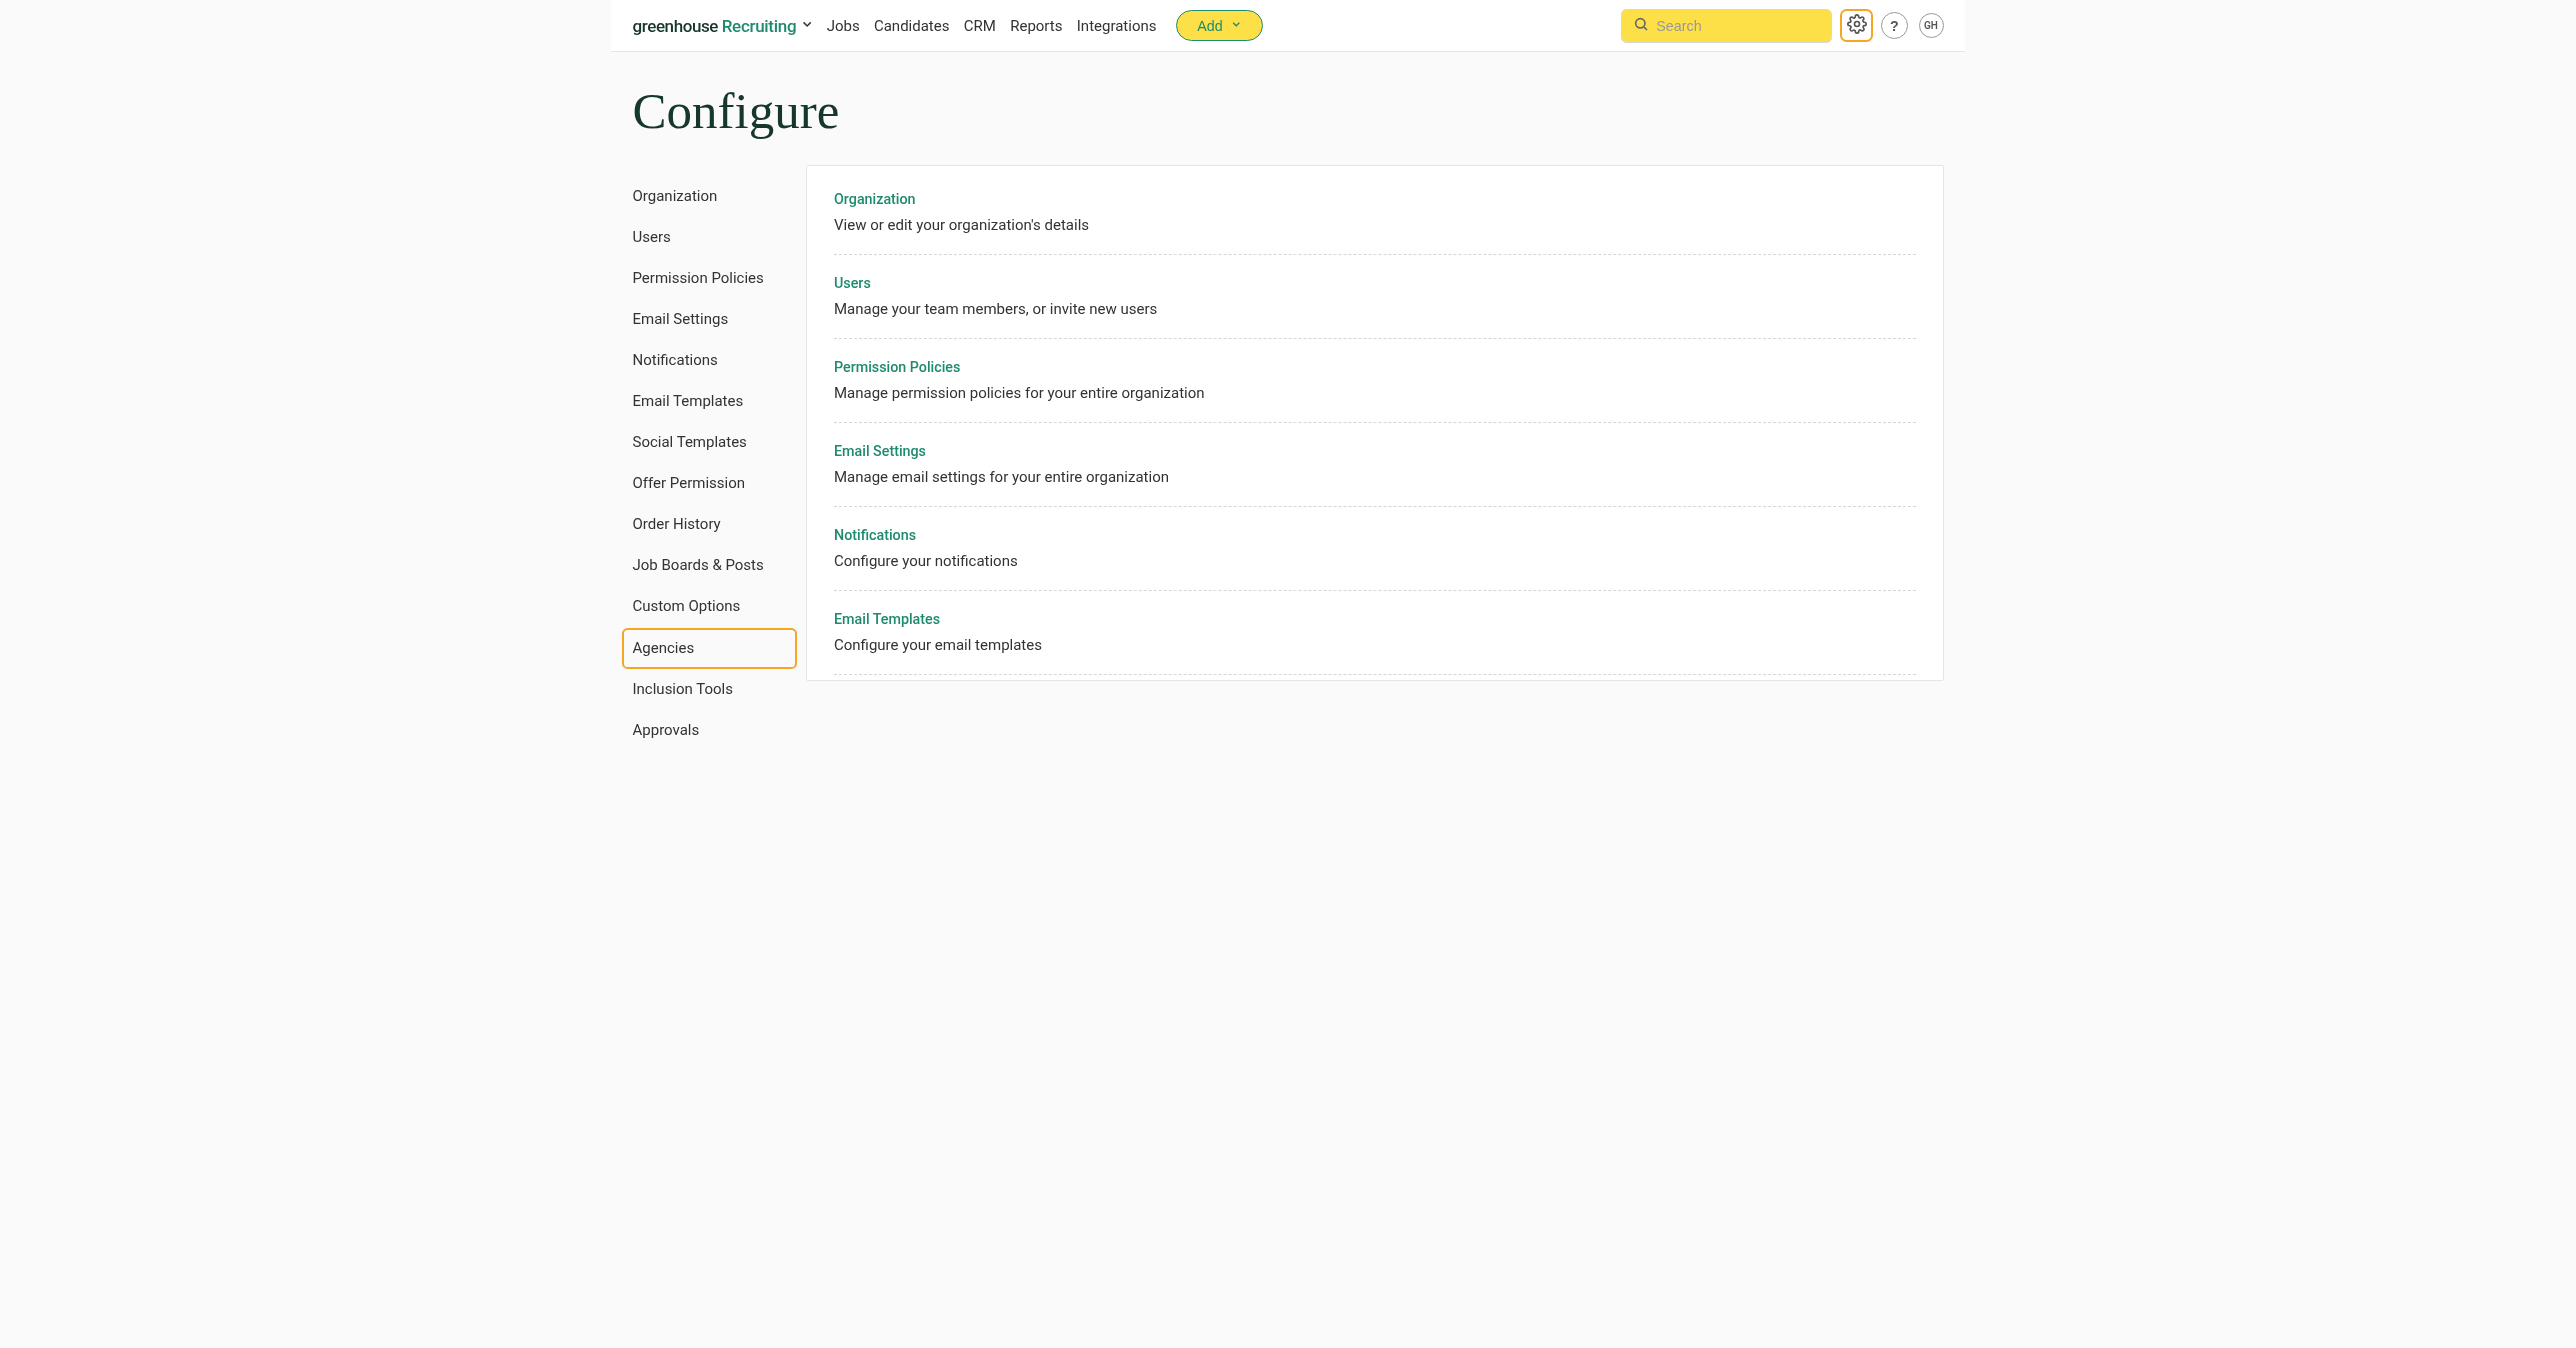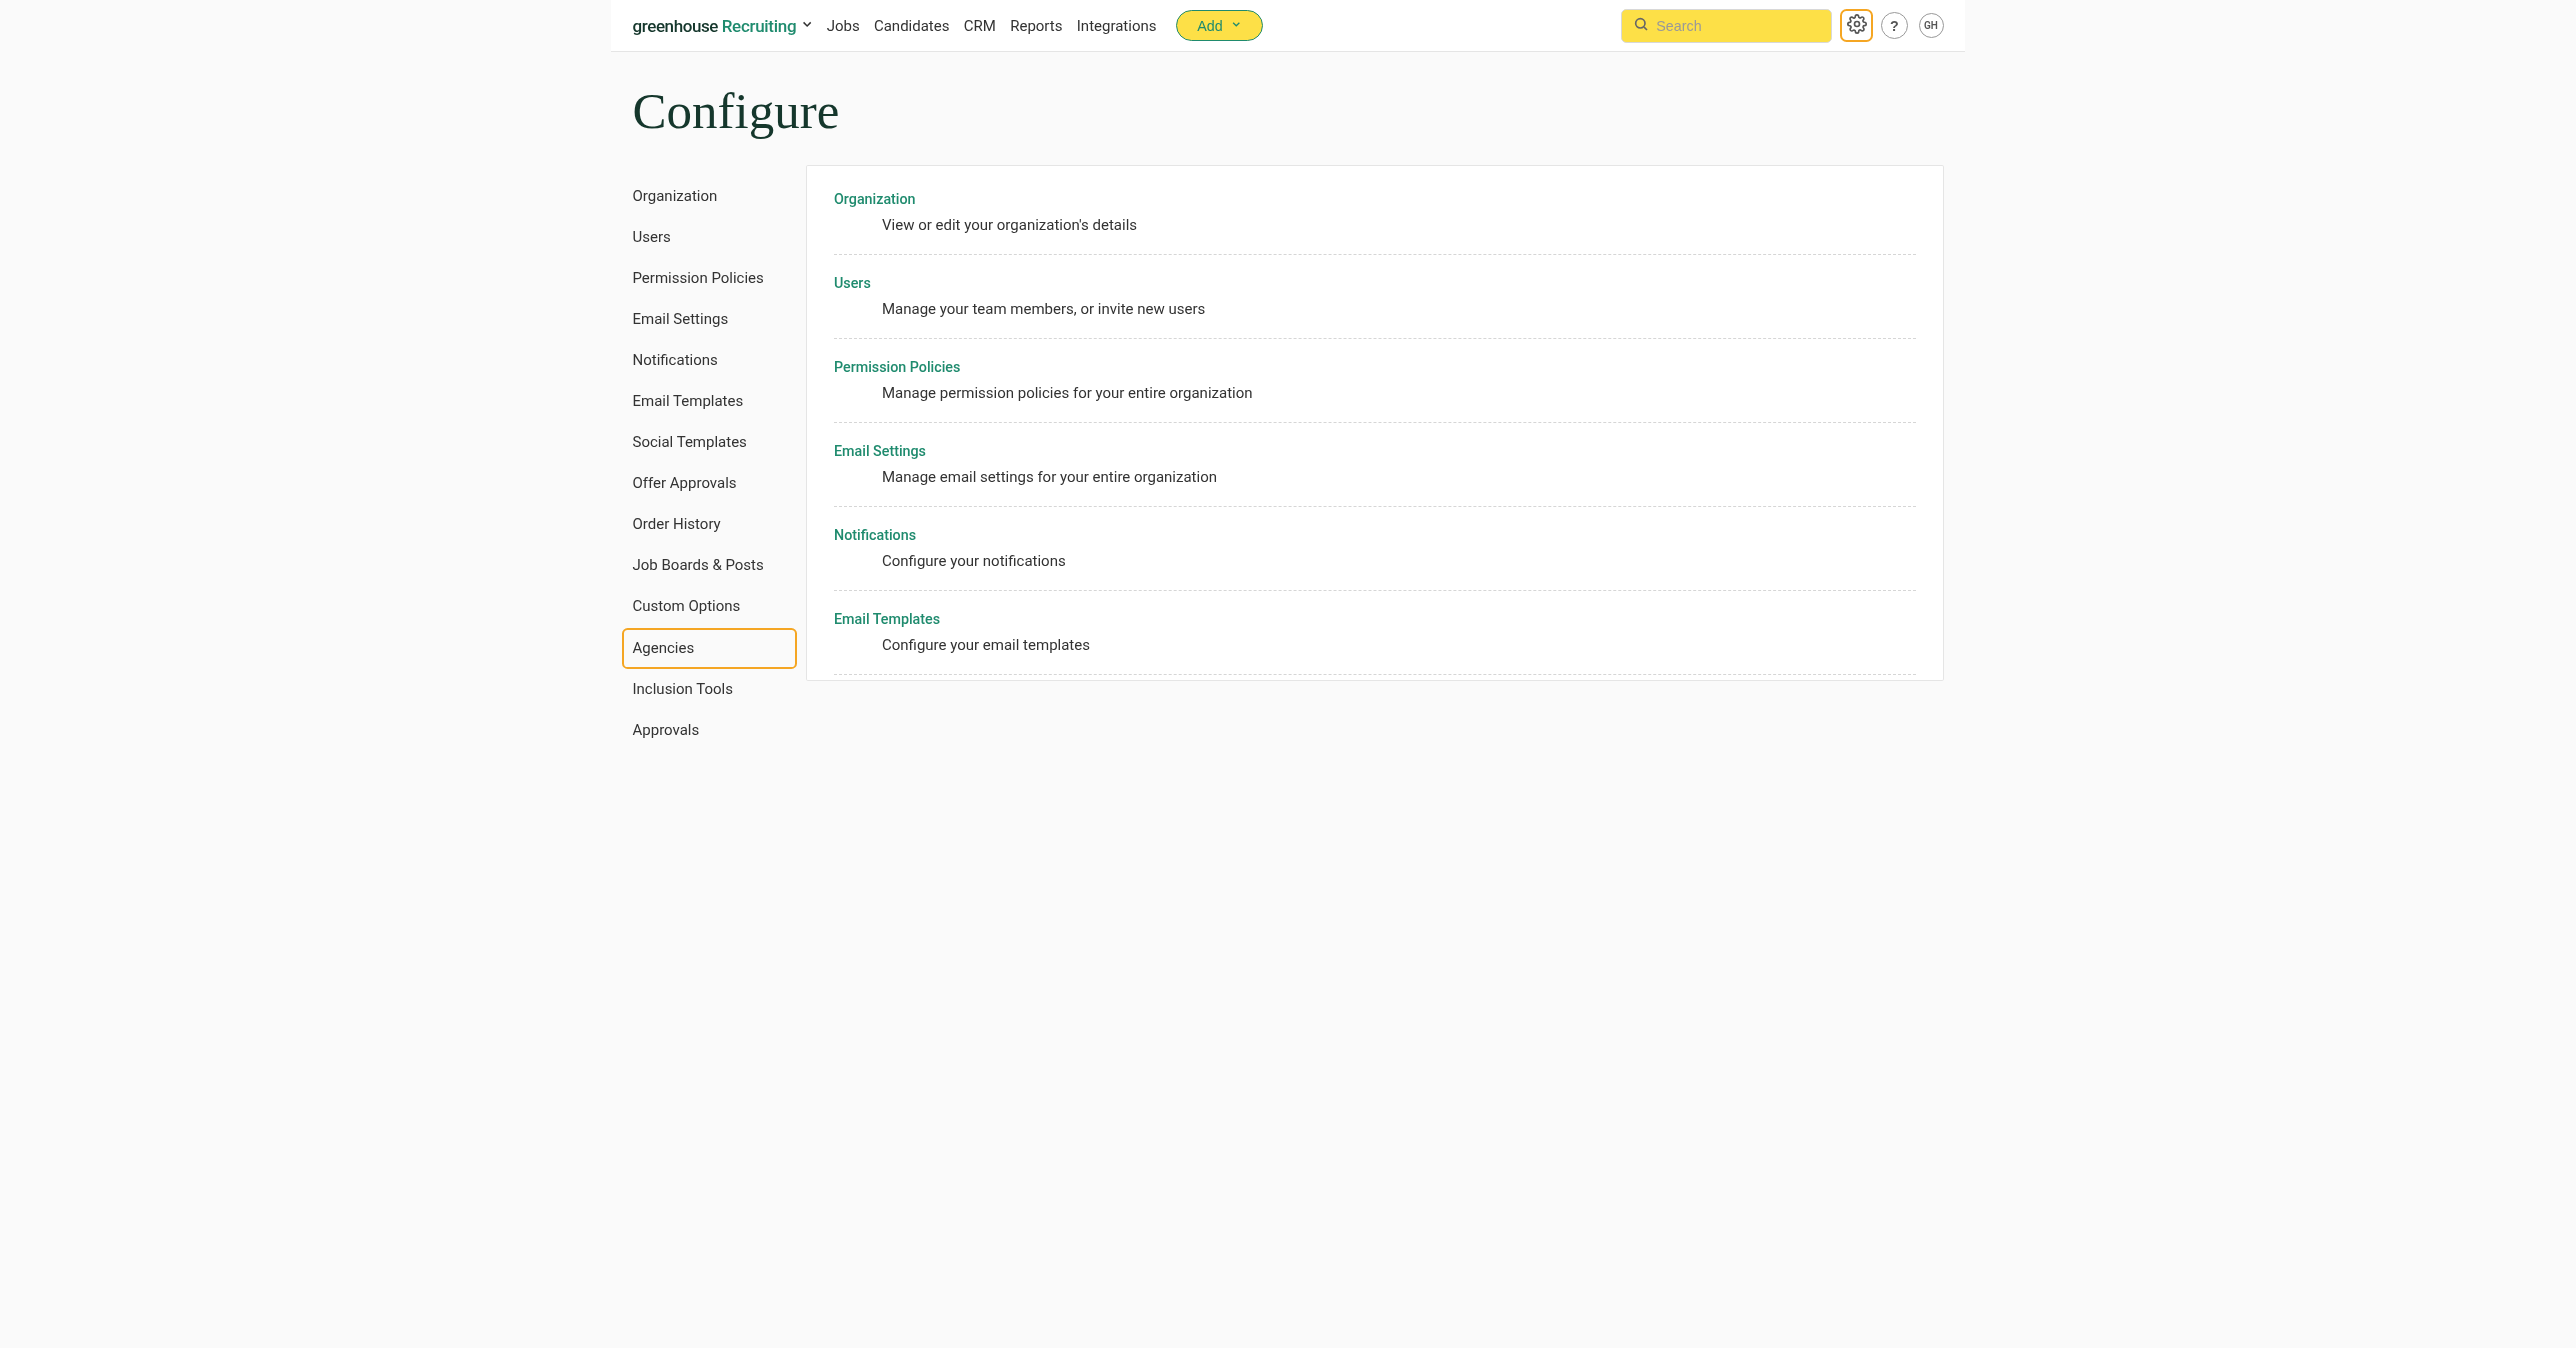--- a/index.html
+++ b/index.html
@@ -171,21 +171,20 @@
       color: #1f8b6e;
       font-size: 14.3px;
       text-decoration: none;
       font-weight: 500;
       cursor: pointer;
     }
     .section-desc {
       margin-top: 9px;
       color: #333;
       font-size: 15px;
-      margin-left: 48px;
     }
   </style>
 </head>
 <body>
 
 <header class="topbar">
   <div class="brand">
     <span class="brand-word1">greenhouse</span>
     <span class="brand-word2">Recruiting</span>
     <span class="brand-chevron">
@@ -248,21 +247,21 @@
 <div class="layout">
 
   <aside class="sidebar">
     <div class="sidebar-item"><span>Organization</span></div>
     <div class="sidebar-item"><span>Users</span></div>
     <div class="sidebar-item"><span>Permission Policies</span></div>
     <div class="sidebar-item"><span>Email Settings</span></div>
     <div class="sidebar-item"><span>Notifications</span></div>
     <div class="sidebar-item"><span>Email Templates</span></div>
     <div class="sidebar-item"><span>Social Templates</span></div>
-    <div class="sidebar-item"><span>Offer Approvals</span></div>
+    <div class="sidebar-item"><span>Offer Permission</span></div>
     <div class="sidebar-item"><span>Order History</span></div>
     <div class="sidebar-item"><span>Job Boards &amp; Posts</span></div>
     <div class="sidebar-item"><span>Custom Options</span></div>
     <div class="sidebar-item highlighted"><span>Agencies</span></div>
     <div class="sidebar-item"><span>Inclusion Tools</span></div>
     <div class="sidebar-item"><span>Approvals</span></div>
   </aside>
 
   <main class="content-panel">
     <div class="section">

